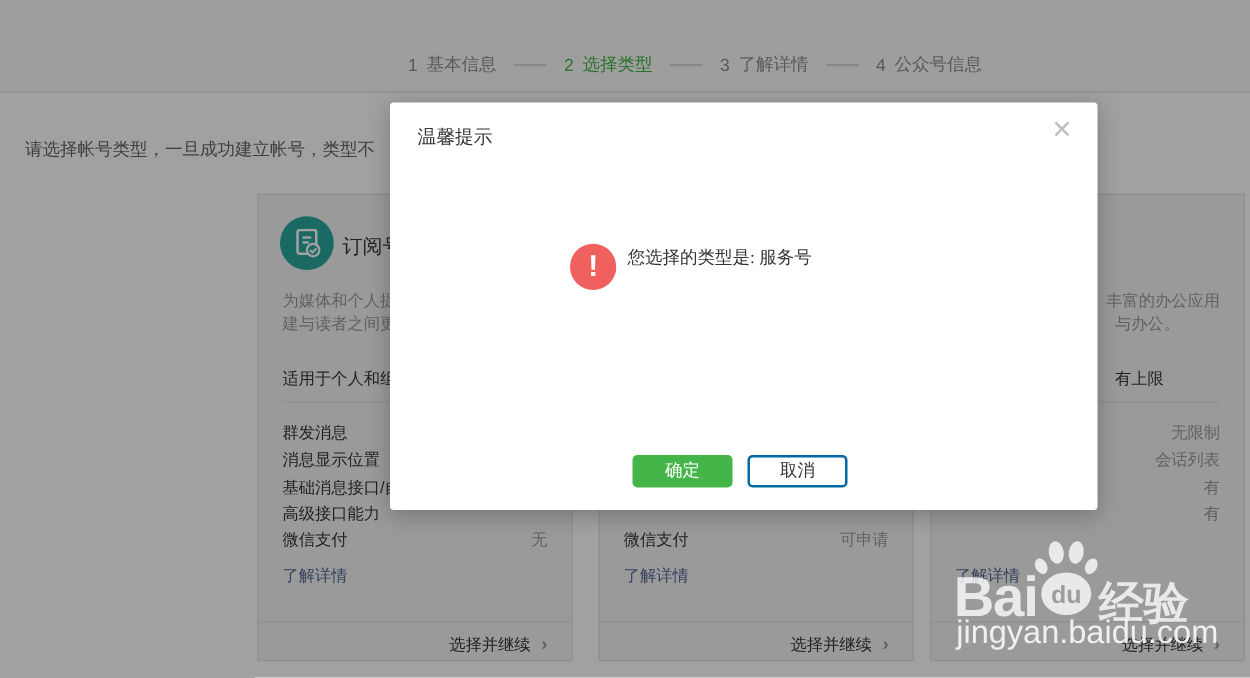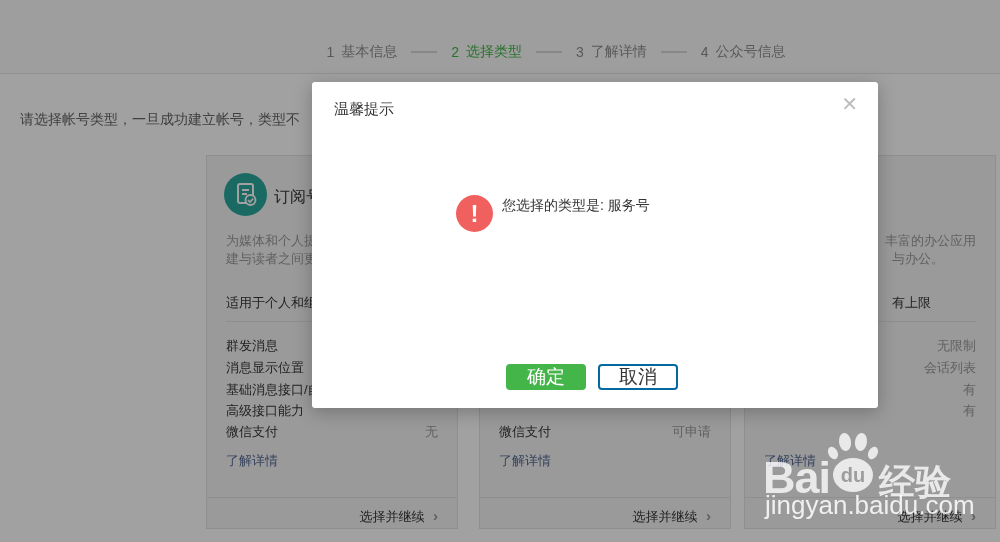--- a/index.html
+++ b/index.html
@@ -43,23 +43,23 @@
   .wm-url { left:765px; top:490px; font-size:26px; color:rgba(255,255,255,0.85); }
   .wm-paw { left:827px; top:432px; }
 
   
   .modal { position:absolute; left:292px; top:82px; width:566px; height:326px; background:#ffffff;
            border-radius:3px; box-shadow:0 4px 18px rgba(0,0,0,0.25); z-index:30;margin-left:20px; }
   .m-title { position:absolute; left:22px; top:18px; font-size:15px; color:#353535; }
   .m-close { position:absolute; right:20px; top:12px; font-size:20px; color:#bdbdbd; cursor:pointer; line-height:1; }
   .m-icon { position:absolute; left:144px; top:113px; width:37px; height:37px; border-radius:50%; background:#f0605e;
             display:flex; align-items:center; justify-content:center; color:#ffffff; font-size:24px; font-weight:bold; }
-  .m-line1 { position:absolute; left:190px; top:115px; font-size:14px; color:#353535; white-space:nowrap; }
+  .m-line1 { position:absolute; left:190px; top:115px; font-size:14px; color:#353535; white-space:nowrap;font-family:Liberation Serif, serif; }
   .m-line2 { position:absolute; left:190px; top:135px; font-size:14px; color:#9a9a9a; white-space:nowrap; }
-  .btn { position:absolute; top:282px; width:80px; height:26px; font-size:19px; border-radius:4px;
+  .btn { position:absolute; top:282px; width:80px; height:26px; font-size:14px; border-radius:4px;
          display:flex; align-items:center; justify-content:center; cursor:pointer; }
   .btn-ok { left:194px; background:#44b549; color:#ffffff; }
   .btn-cancel { left:286px; background:#ffffff; color:#353535; border:2px solid #0369a1; }
 </style>
 </head>
 <body>
 
 <div class="stage">
 
   <div class="page">

